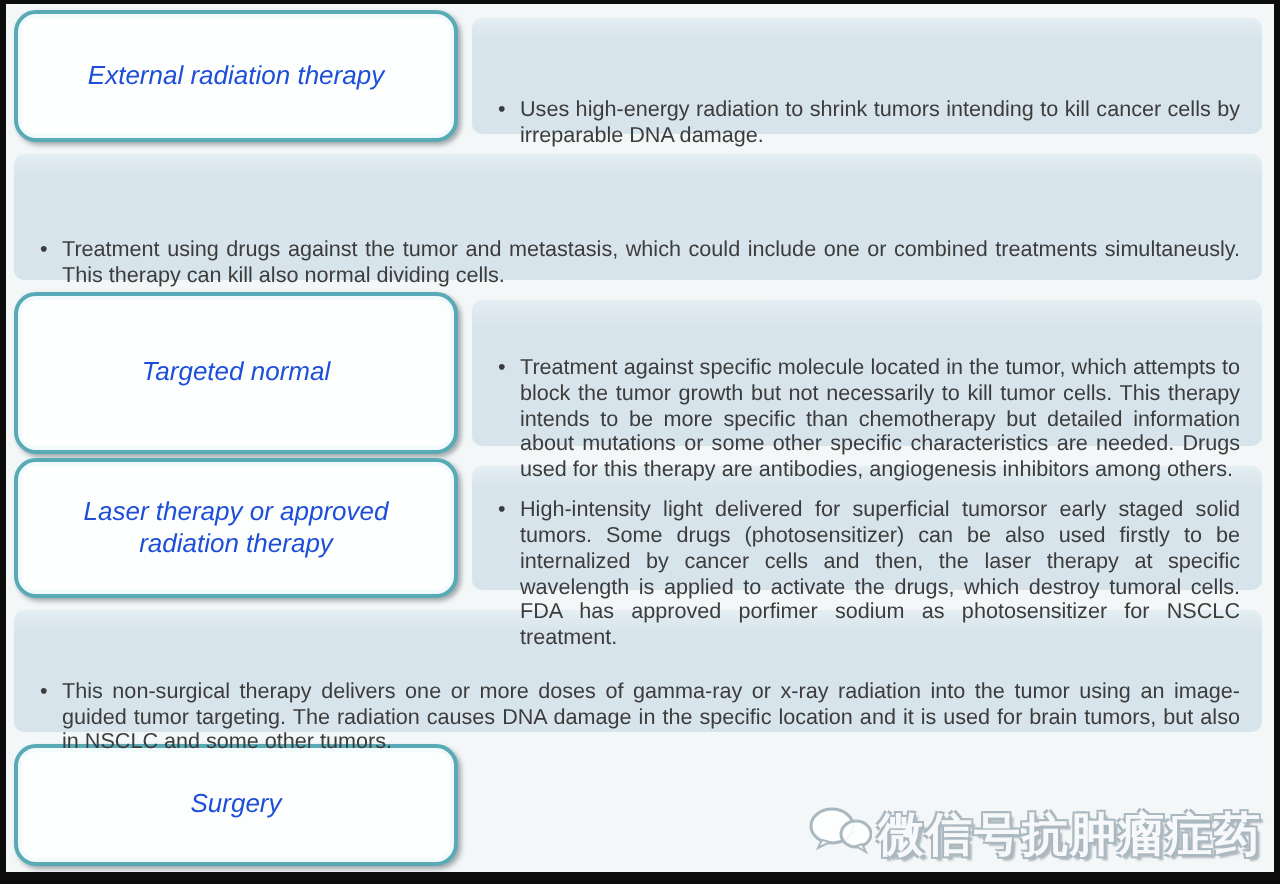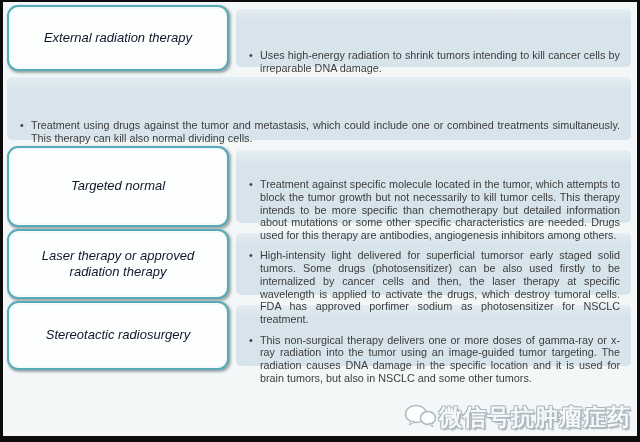--- a/index.html
+++ b/index.html
@@ -43,21 +43,21 @@
     align-items: center;
     justify-content: center;
     text-align: center;
     box-sizing: border-box;
     padding: 2px 12px;
   }
   .label-text {
     font-style: italic;
     font-size: 13px;
     line-height: 1.25;
-    color: #0f172a;
+    color: #1d4ed8;
   }
   .desc-panel {
     flex: 1;
     margin: 4px 1px 4px 0;
     background: linear-gradient(to bottom, #e4eef3 0%, #d7e4eb 20%, #d7e4eb 100%);
     border-radius: 5px;
     display: flex;
     align-items: center;
     padding: 4px 11px 4px 13px;
     box-sizing: border-box;
@@ -130,29 +130,29 @@
     <div class="row r4">
       <div class="label-box">
         <span class="label-text">Laser therapy or approved radiation therapy</span>
       </div>
       <div class="desc-panel">
         <div class="desc-text">High-intensity light delivered for superficial tumorsor early staged solid tumors. Some drugs (photosensitizer) can be also used firstly to be internalized by cancer cells and then, the laser therapy at specific wavelength is applied to activate the drugs, which destroy tumoral cells. FDA has approved porfimer sodium as photosensitizer for NSCLC treatment.</div>
       </div>
     </div>
 
     <div class="row r5">
-      <div class="label-box">
-        <span class="label-text">Stereotactic radiosurgery</span>
-      </div>
       <div class="desc-panel">
         <div class="desc-text">This non-surgical therapy delivers one or more doses of gamma-ray or x-ray radiation into the tumor using an image-guided tumor targeting. The radiation causes DNA damage in the specific location and it is used for brain tumors, but also in NSCLC and some other tumors.</div>
       </div>
     </div>
 
     <div class="row r6">
+      <div class="label-box">
+        <span class="label-text">Surgery</span>
+      </div>
     </div>
 
   </div>
 
   <div class="watermark">
     <span>
       <svg width="32" height="24" viewBox="0 0 32 24">
         <ellipse cx="12" cy="10" rx="10.5" ry="8.5" fill="rgba(255,255,255,0.92)" stroke="#a3b2ba" stroke-width="1.5"></ellipse>
         <path d="M7 17 L5 21 L11 18 Z" fill="rgba(255,255,255,0.92)" stroke="#a3b2ba" stroke-width="1"></path>
         <ellipse cx="24" cy="14" rx="7.5" ry="6.5" fill="rgba(255,255,255,0.92)" stroke="#a3b2ba" stroke-width="1.5"></ellipse>

